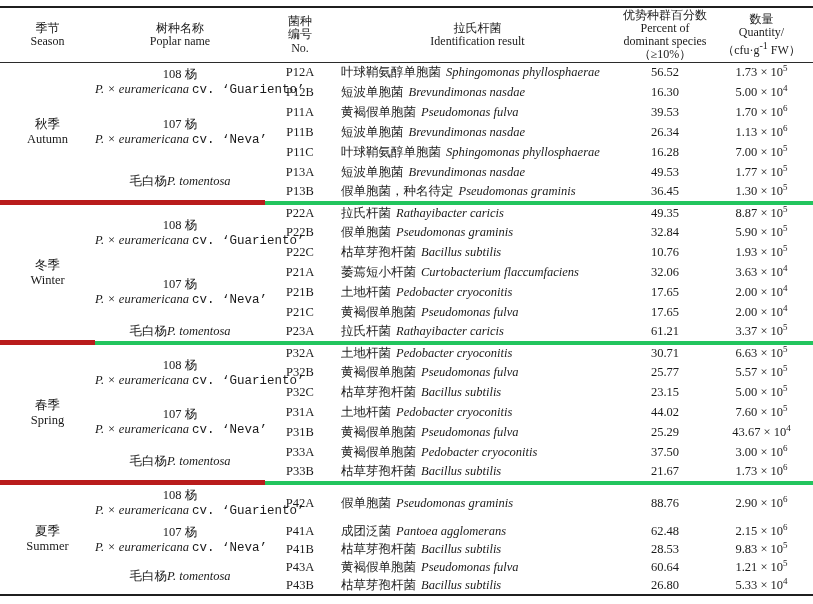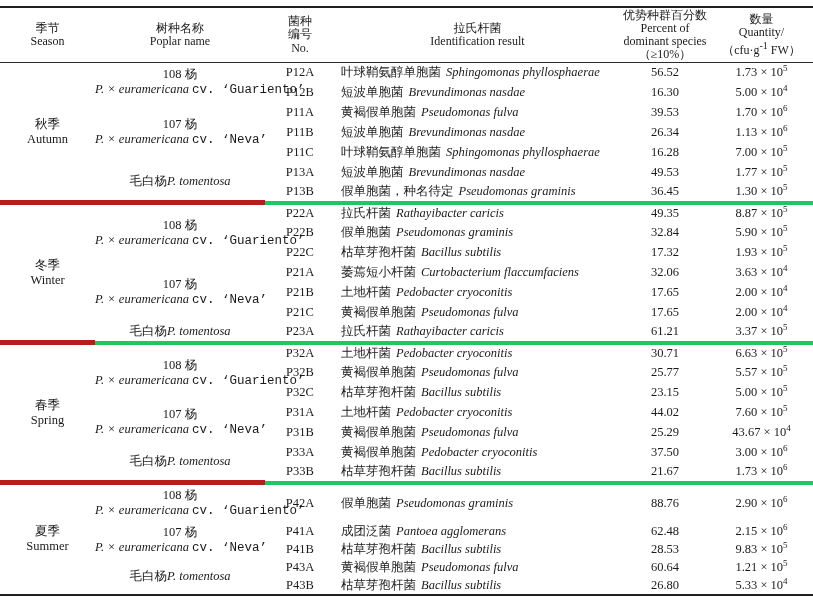--- a/index.html
+++ b/index.html
@@ -147,21 +147,21 @@
 </tr>
 <tr>
   <td class="no">P22B</td>
   <td class="ident"><span>假单胞菌</span><span class="lat">Pseudomonas graminis</span></td>
   <td class="pct">32.84</td>
   <td class="qty"><span>5.90 × 10</span><sup>5</sup></td>
 </tr>
 <tr>
   <td class="no">P22C</td>
   <td class="ident"><span>枯草芽孢杆菌</span><span class="lat">Bacillus subtilis</span></td>
-  <td class="pct">17.32</td>
+  <td class="pct">10.76</td>
   <td class="qty"><span>1.93 × 10</span><sup>5</sup></td>
 </tr>
 <tr>
   <td class="poplar" rowspan="3">
     <div>107 杨</div>
     <div><span class="lat">P. × euramericana</span><span class="suffix">cv. ‘Neva’</span></div>
   </td>
   <td class="no">P21A</td>
   <td class="ident"><span>萎蔫短小杆菌</span><span class="lat">Curtobacterium flaccumfaciens</span></td>
   <td class="pct">32.06</td>

